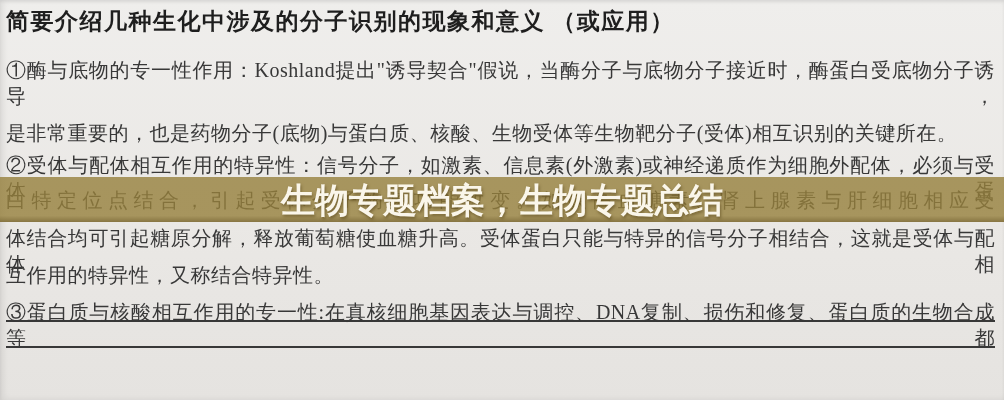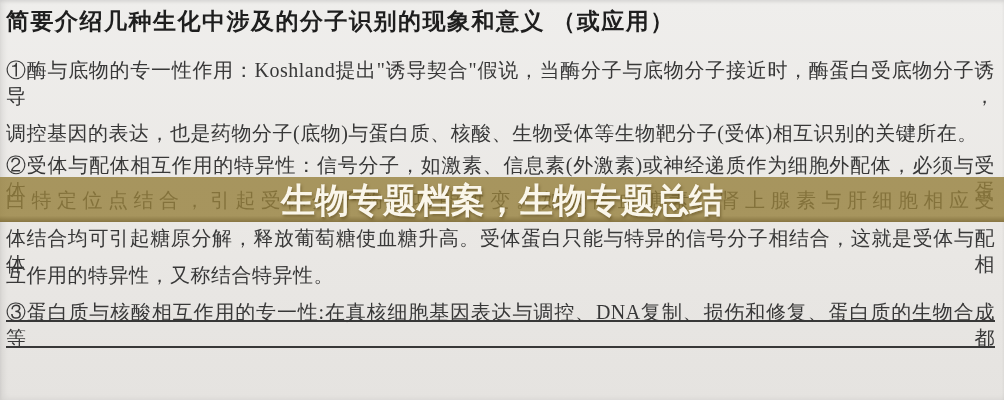--- a/index.html
+++ b/index.html
@@ -56,21 +56,21 @@
 </head>
 <body>
 
 <div class="page">
 
   <div class="title">简要介绍几种生化中涉及的分子识别的现象和意义 （或应用）</div>
 
   <div class="line l0">①酶与底物的专一性作用：Koshland提出"诱导契合"假说，当酶分子与底物分子接近时，酶蛋白受底物分子诱导，</div>
 
 
-  <div class="line l2 para-end">调控基因的表达，也是药物分子(底物)与蛋白质、核酸、生物受体等生物靶分子(受体)相互识别的关键所在。</div>
+  <div class="line l2 para-end">是非常重要的，也是药物分子(底物)与蛋白质、核酸、生物受体等生物靶分子(受体)相互识别的关键所在。</div>
 
   <div class="line l3">②受体与配体相互作用的特异性：信号分子，如激素、信息素(外激素)或神经递质作为细胞外配体，必须与受体蛋</div>
 
   <div class="line l4">白特定位点结合，引起受体分子构象功能改变。如胰高血糖素、肾上腺素与肝细胞相应受</div>
 
   <div class="line l5">体结合均可引起糖原分解，释放葡萄糖使血糖升高。受体蛋白只能与特异的信号分子相结合，这就是受体与配体相</div>
 
   <div class="line l6 para-end">互作用的特异性，又称结合特异性。</div>
 
   <div class="line l7">③蛋白质与核酸相互作用的专一性:在真核细胞基因表达与调控、DNA复制、损伤和修复、蛋白质的生物合成等都</div>

